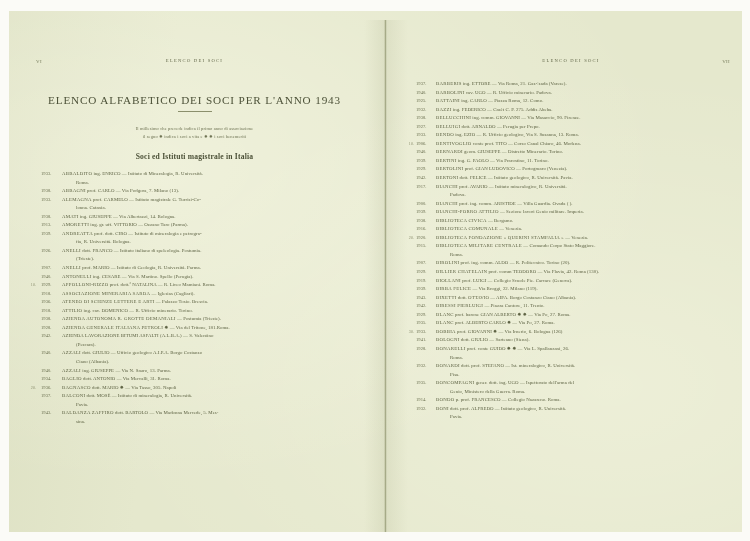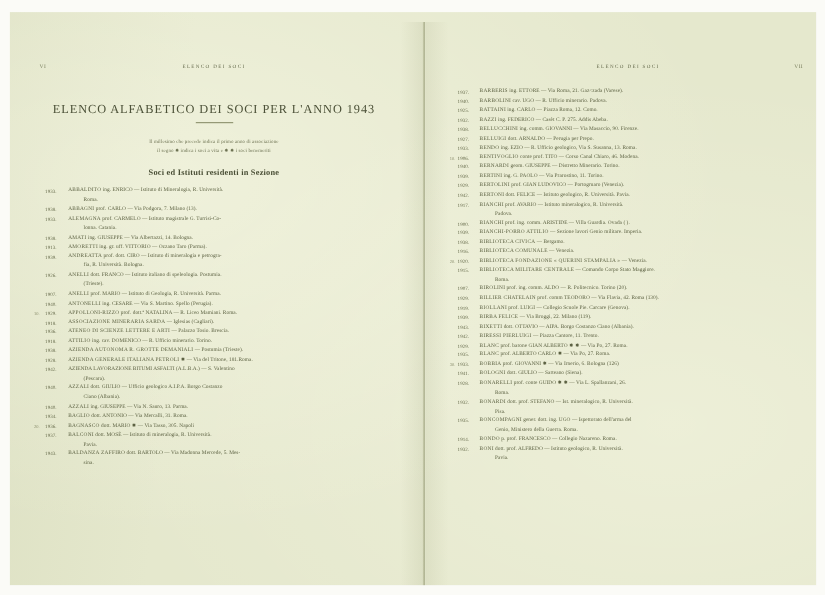--- a/index.html
+++ b/index.html
@@ -169,21 +169,21 @@
       <div id="title-block">
         <div id="doc-title">ELENCO ALFABETICO DEI SOCI PER L'ANNO 1943</div>
         <div id="title-rule"></div>
       </div>
 
       <div id="notes">
         <div class="note-line">Il millesimo che precede indica il primo anno di associazione</div>
         <div class="note-line">il segno ✸ indica i soci a vita e ✸ ✸ i soci benemeriti</div>
       </div>
 
-      <div id="section-head">Soci ed Istituti residenti in Sezione</div>
+      <div id="section-head">Soci ed Istituti magistrale in Italia</div>
 
       <div class="entries" id="left-entries">
           <div class="entry">
             <span class="lineno"></span>
             <span class="year">1933.</span>
             <span class="body"><span class="sc">ABBALDITO</span> ing. ENRICO — Istituto di Mineralogia, R. Università.</span>
             <span class="cont">Roma.</span>
           </div>
           <div class="entry">
             <span class="lineno"></span>

